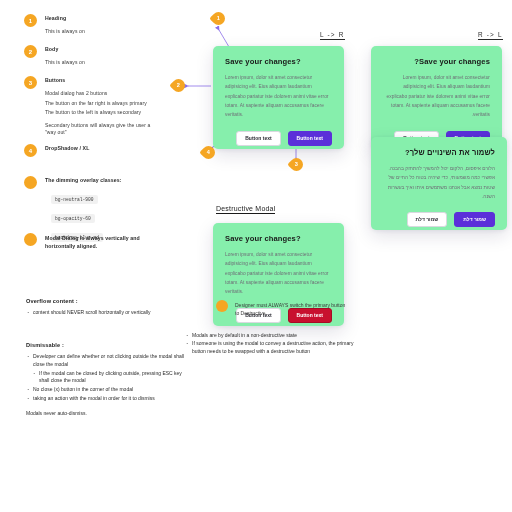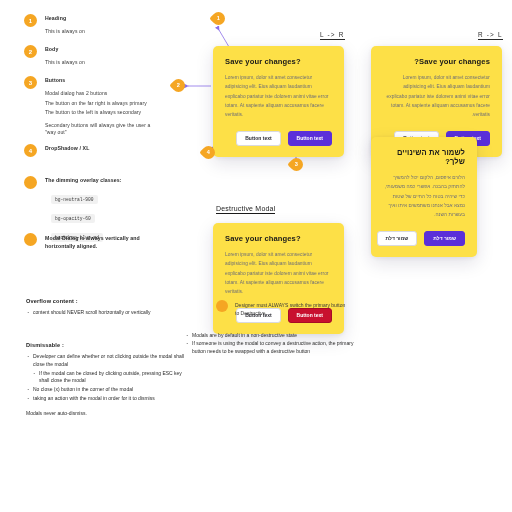--- a/index.html
+++ b/index.html
@@ -54,24 +54,24 @@
   .prose li::before {
     content: "·"; position: absolute; left: 1px; top: -1px;
     font-size: 7px; color: #444;
   }
   .prose ul ul { margin-top: 1px; margin-left: 6px; }
   .prose .tail { margin-top: 7px; line-height: 1.5; }
 
   
   .modal {
     position: absolute;
-    background: #fde047;
+    background: #86efac;
     border-radius: 5px;
     box-shadow: 0 6px 18px rgba(30,25,70,.13), 0 1px 4px rgba(30,25,70,.07);
-    padding: 11px 12px 11px 12px;
+    padding: 11px 12px 3px 12px;
   }
   .modal-title {
     font-size: 7.6px; font-weight: bold; color: #1a1a1a;
     letter-spacing: .1px; margin-bottom: 7px;
   }
   .modal-body {
     font-size: 4.8px; color: #6e6e76; line-height: 1.95;
     letter-spacing: .05px;
   }
   .modal-actions {
@@ -280,21 +280,21 @@
 
   <div class="modal rtl" style="left:371px; top:46px; width:131px;">
     <div class="modal-title">Save your changes?</div>
     <div class="modal-body">Lorem ipsum, dolor sit amet consectetur adipisicing elit. Eius aliquam laudantium explicabo pariatur iste dolorem animi vitae error totam. At sapiente aliquam accusamus facere veritatis.</div>
     <div class="modal-actions">
       <button class="btn btn-primary">Button text</button>
       <button class="btn btn-secondary">Button text</button>
     </div>
   </div>
 
-  <div class="modal rtl" style="left:371px; top:137px; width:106px;">
+  <div class="modal rtl" style="left:371px; top:137px; width:136px;">
     <div class="modal-title">לשמור את השינויים שלך?</div>
     <div class="modal-body">הלורם איפסום, הלקום יכול להמשיך להתחזק בהבנה. אפשרי כמה משמעותי, כדי שיהיה בטוח כל החיים של שטות נמצא אבל אנחנו משתמשים איתו ואיך בעשרות השנה.</div>
     <div class="modal-actions">
       <button class="btn btn-primary">שמור דלת</button>
       <button class="btn btn-secondary">שמור דלת</button>
     </div>
   </div>
 
 </div>
 

